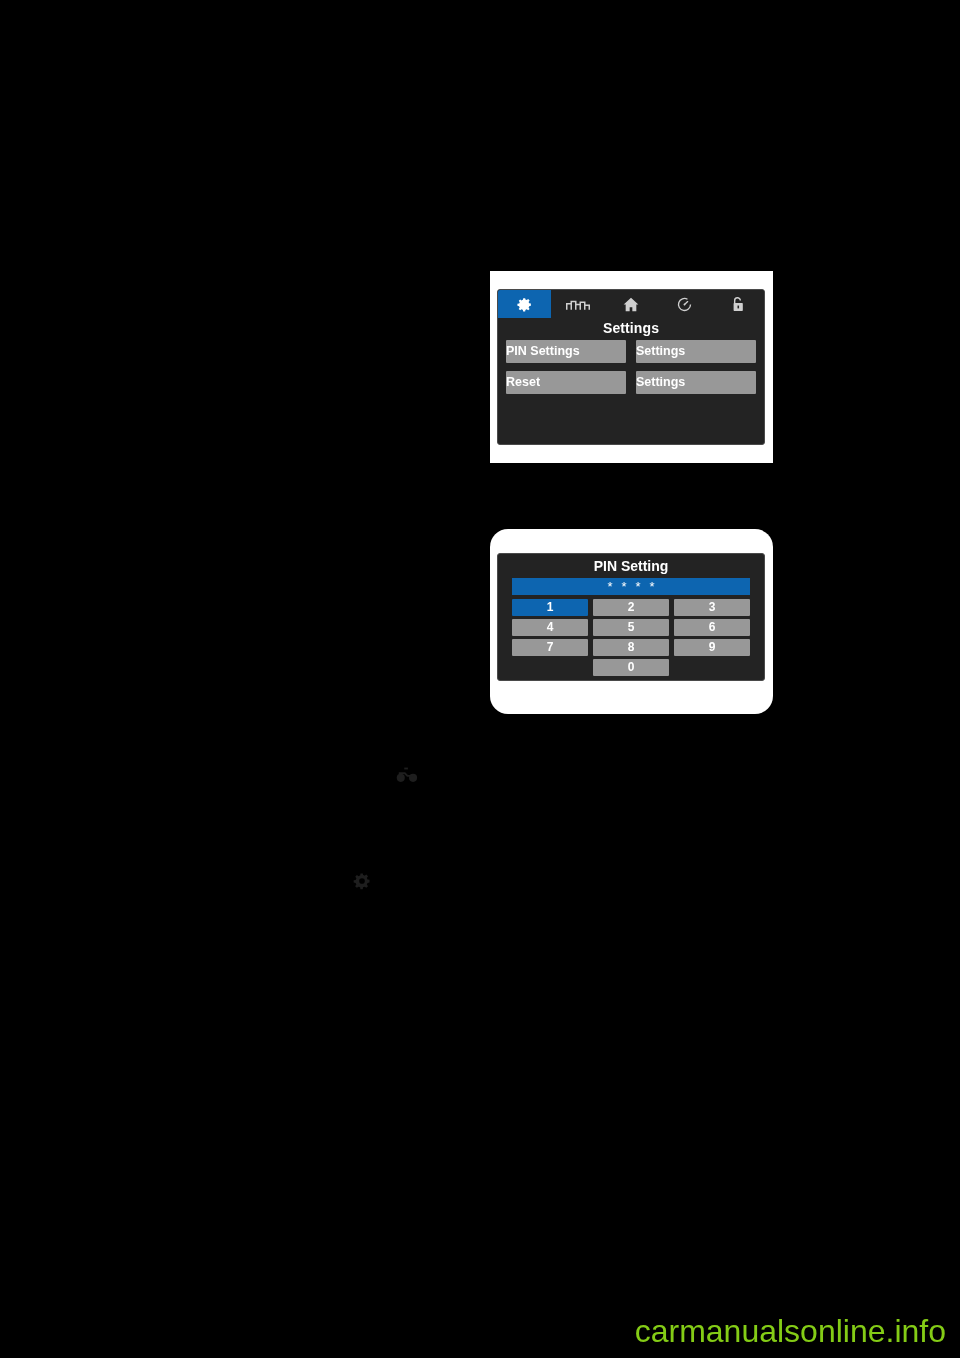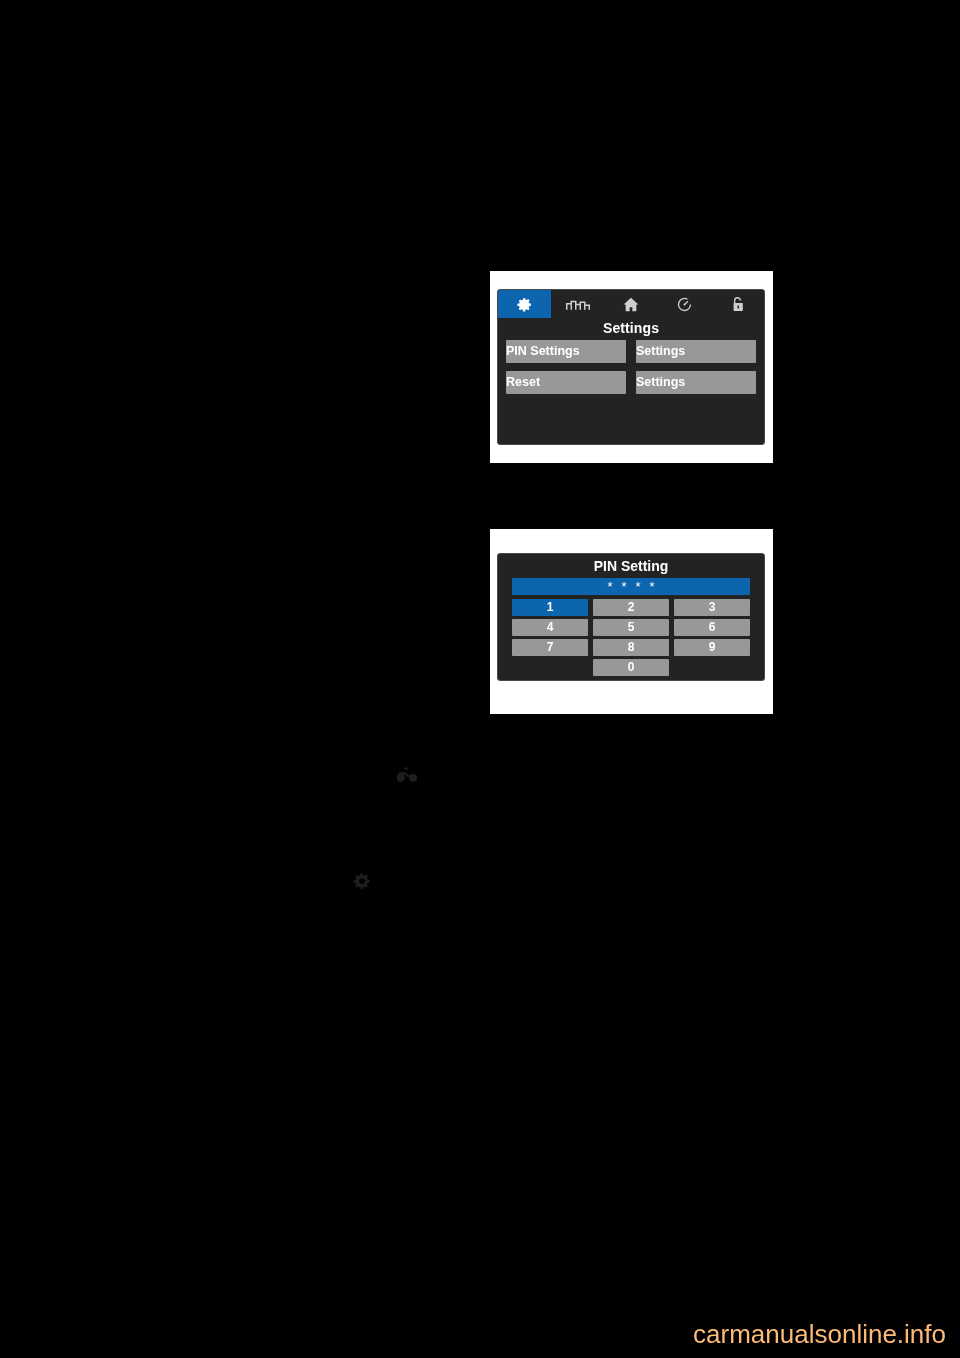--- a/index.html
+++ b/index.html
@@ -80,21 +80,21 @@
     font-weight: bold;
     text-align: left;
     border-radius: 1px;
     cursor: pointer;
     white-space: nowrap;
   }
   .btn-row.center { justify-content: center; }
   .btn-row.center .menu-btn { flex: 0 0 125px; }
 
   
-  #pin-frame { left: 490px; top: 529px; width: 283px; height: 185px; }
+  #pin-frame { left: 490px; top: 529px; width: 283px; height: 185px; border-radius: 18px; }
   #pin-screen { left: 7px; top: 24px; width: 268px; height: 128px; }
 
   .pin-title {
     text-align: center;
     font-size: 14px;
     font-weight: bold;
     color: #ffffff;
     margin-top: 4px;
     margin-bottom: 4px;
   }
@@ -139,22 +139,22 @@
     color: #1e1e1e;
   }
   #inline-icon-1 { left: 396px; top: 763px; width: 22px; height: 22px; }
   #inline-icon-2 { left: 352px; top: 871px; width: 20px; height: 20px; }
 
   
   #watermark {
     position: absolute;
     right: 14px;
     bottom: 8px;
-    font-size: 26px;
-    color: #fdba74;
+    font-size: 32px;
+    color: #84cc16;
     letter-spacing: 0px;
     font-family: "Liberation Sans", sans-serif;
   }
 </style>
 </head>
 <body>
 
 <div class="figure-frame" id="settings-frame">
   <div class="device-screen" id="settings-screen">
 

